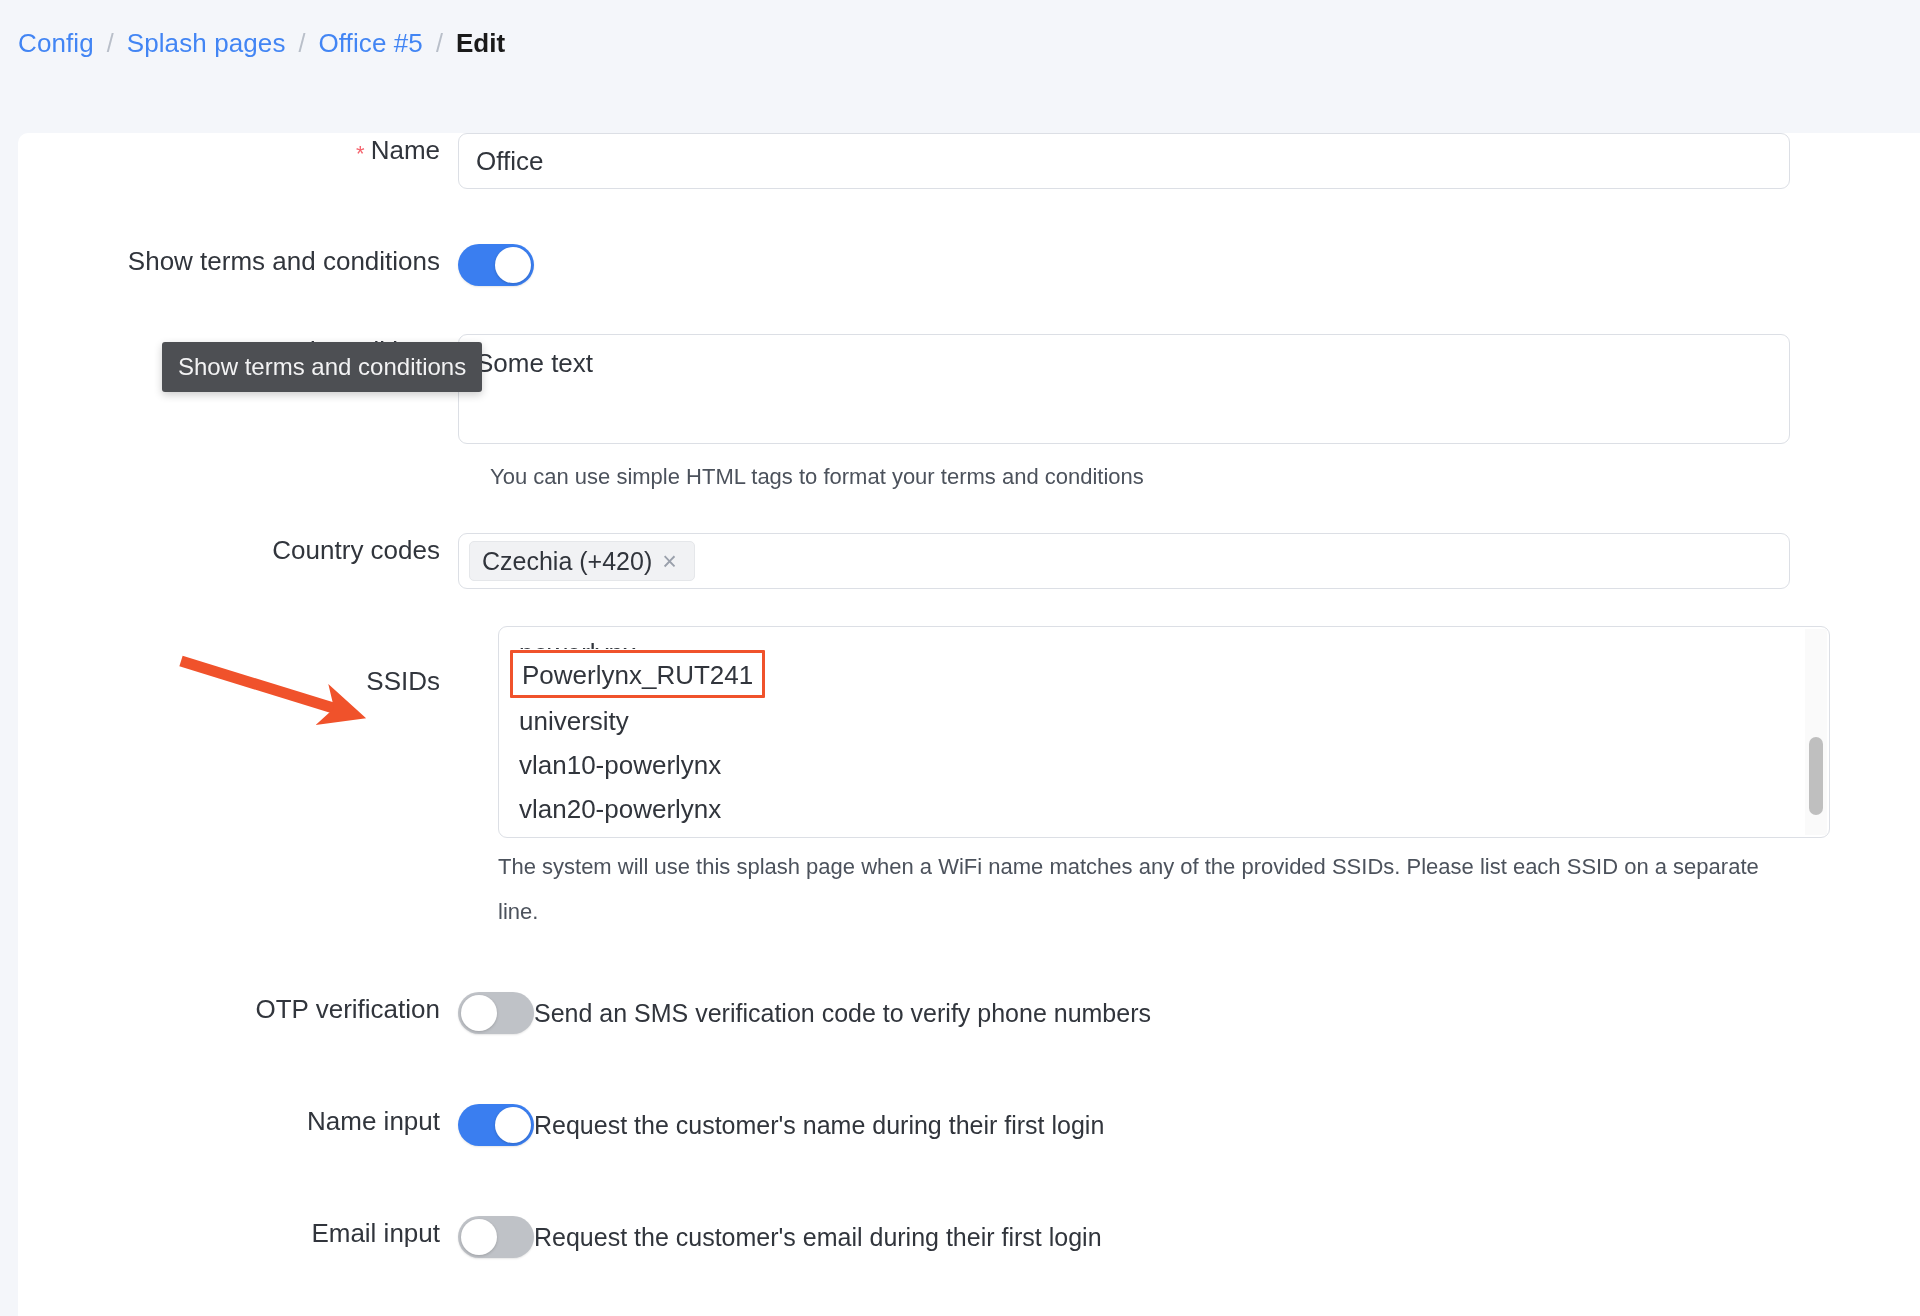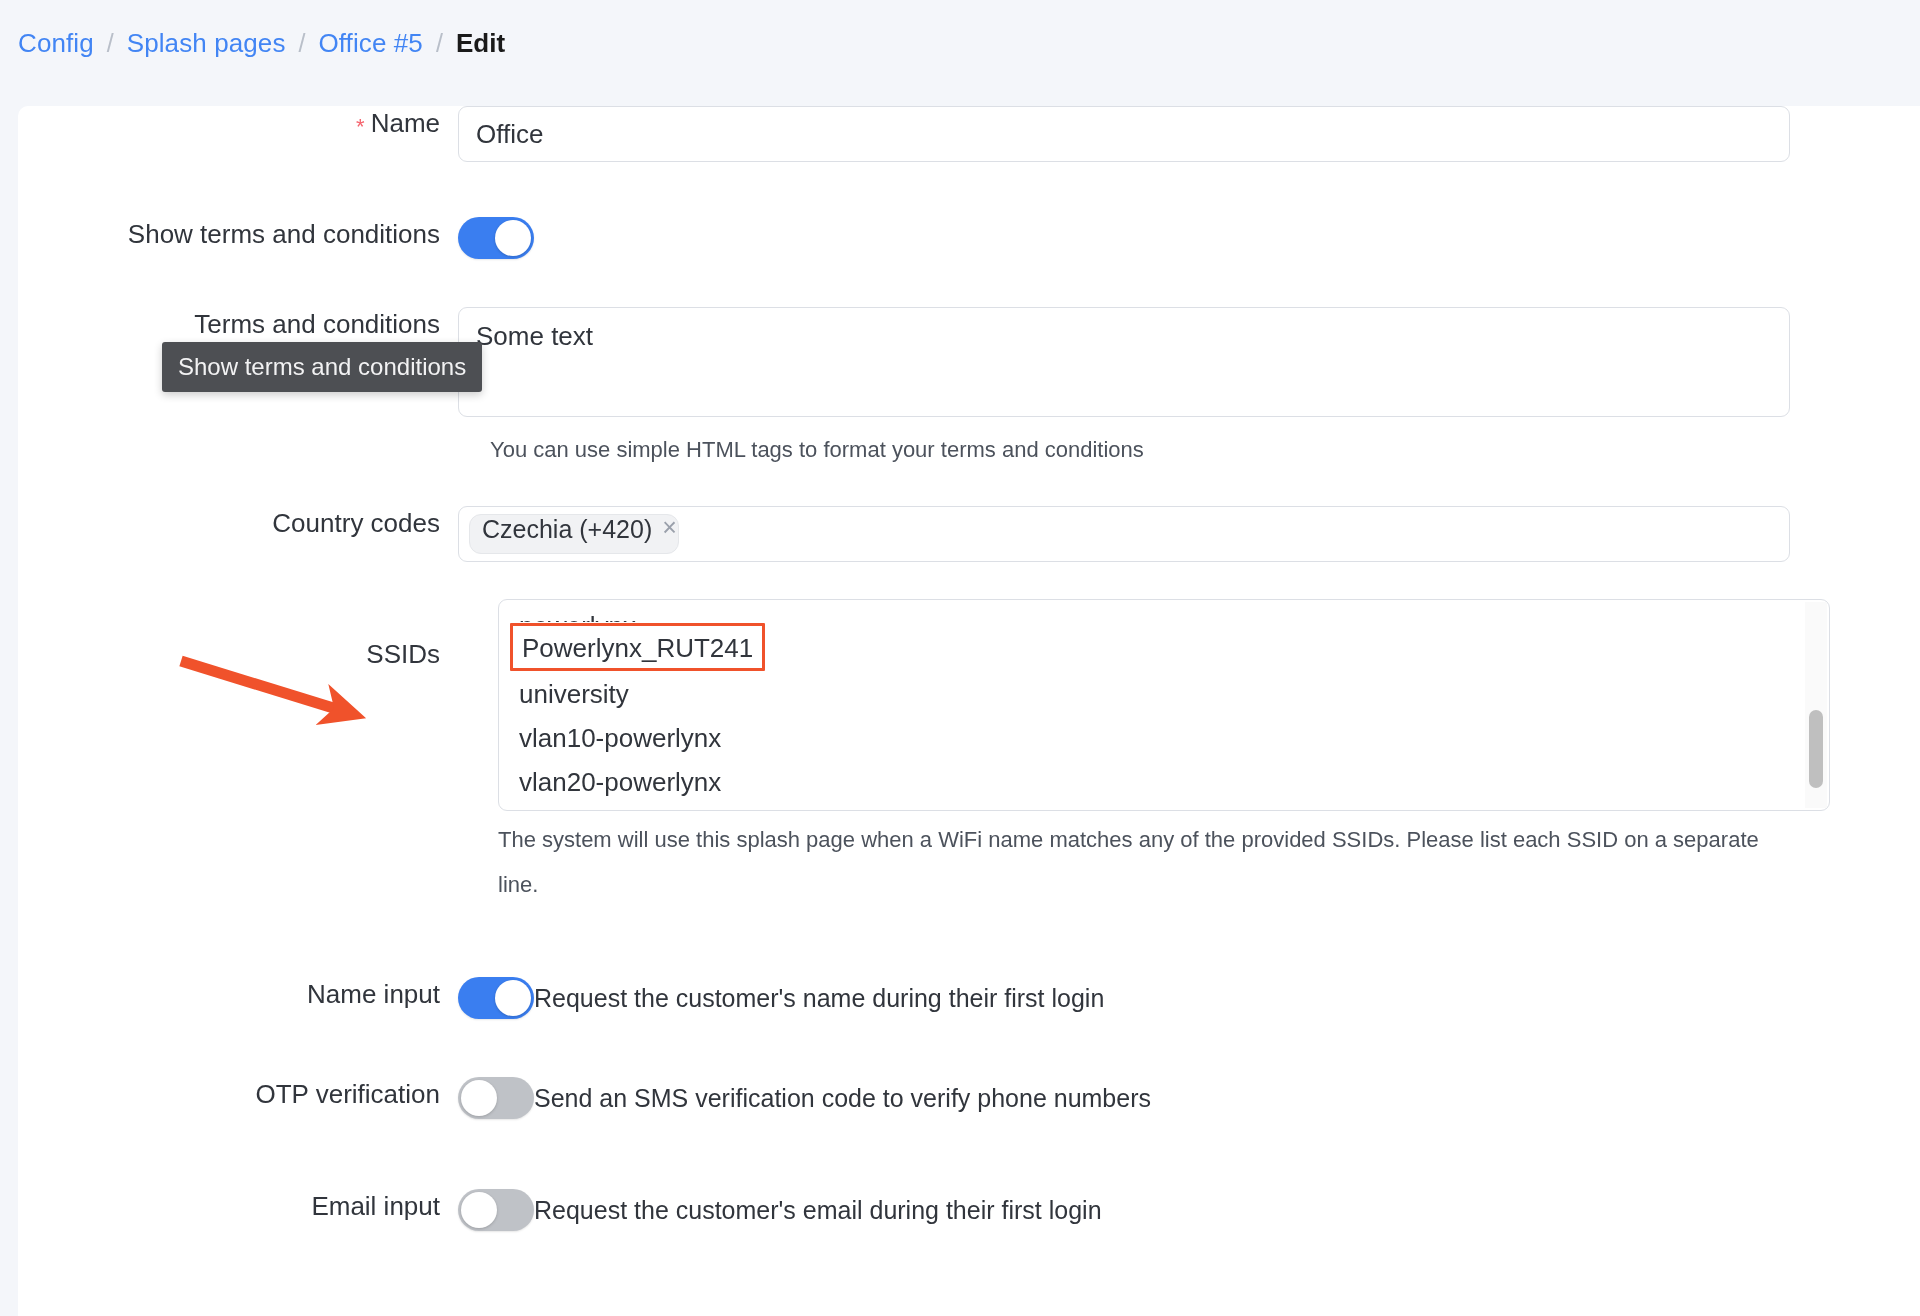--- a/index.html
+++ b/index.html
@@ -125,25 +125,26 @@
     min-height: 56px;
     border: 1px solid #dcdfe5;
     border-radius: 9px;
     background: #fff;
     display: flex;
     align-items: center;
     padding: 0 10px;
   }
   .tag {
     display: inline-flex;
+    align-items: center;
     background: #f1f2f4;
     border: 1px solid #e5e7ea;
-    border-radius: 12px;
+    border-radius: 5px;
     height: 40px;
-    padding: 0 1px 0 12px;
+    padding: 0 17px 0 12px;
     font-size: 25px;
     color: #31353c;
     gap: 10px;
   }
   .tag-x {
     font-size: 25px;
     color: #9aa0ab;
     line-height: 1;
     cursor: pointer;
     user-select: none;
@@ -270,21 +271,21 @@
     <span class="crumb-sep">/</span>
     <a class="crumb">Splash pages</a>
     <span class="crumb-sep">/</span>
     <a class="crumb">Office #5</a>
     <span class="crumb-sep">/</span>
     <span class="crumb current">Edit</span>
   </div>
 
   <div class="card">
 
-    <div class="form-row" style="margin-top:20px;">
+    <div class="form-row" style="margin-top:47px;">
       <div class="lbl">
         <span class="req-star">*</span><span>Name</span>
       </div>
       <div class="ctrl">
         <input class="text-input" type="text" value="Office" style="">
       </div>
     </div>
 
     <div class="form-row" style="margin-top:55px;">
       <div class="lbl">Show terms and conditions</div>
@@ -331,40 +332,40 @@
             <div class="ssid-line">vlan20-powerlynx</div>
           </div>
           <div class="ssid-track">
             <div class="ssid-thumb"></div>
           </div>
         </div>
         <div class="hint">The system will use this splash page when a WiFi name matches any of the provided SSIDs. Please list each SSID on a separate line.</div>
       </div>
     </div>
 
+    <div class="form-row" style="margin-top:58px;">
+      <div class="lbl">OTP verification</div>
+      <div class="ctrl">
+        <div class="switch-wrap">
+          <div class="switch">
+            <div class="knob"></div>
+          </div>
+          <span class="switch-desc">Send an SMS verification code to verify phone numbers</span>
+        </div>
+      </div>
+    </div>
+
     <div class="form-row" style="margin-top:70px;">
       <div class="lbl">Name input</div>
       <div class="ctrl">
         <div class="switch-wrap">
           <div class="switch on">
             <div class="knob"></div>
           </div>
           <span class="switch-desc">Request the customer's name during their first login</span>
-        </div>
-      </div>
-    </div>
-
-    <div class="form-row" style="margin-top:58px;">
-      <div class="lbl">OTP verification</div>
-      <div class="ctrl">
-        <div class="switch-wrap">
-          <div class="switch">
-            <div class="knob"></div>
-          </div>
-          <span class="switch-desc">Send an SMS verification code to verify phone numbers</span>
         </div>
       </div>
     </div>
 
     <div class="form-row" style="margin-top:70px;">
       <div class="lbl">Email input</div>
       <div class="ctrl">
         <div class="switch-wrap">
           <div class="switch">
             <div class="knob"></div>

